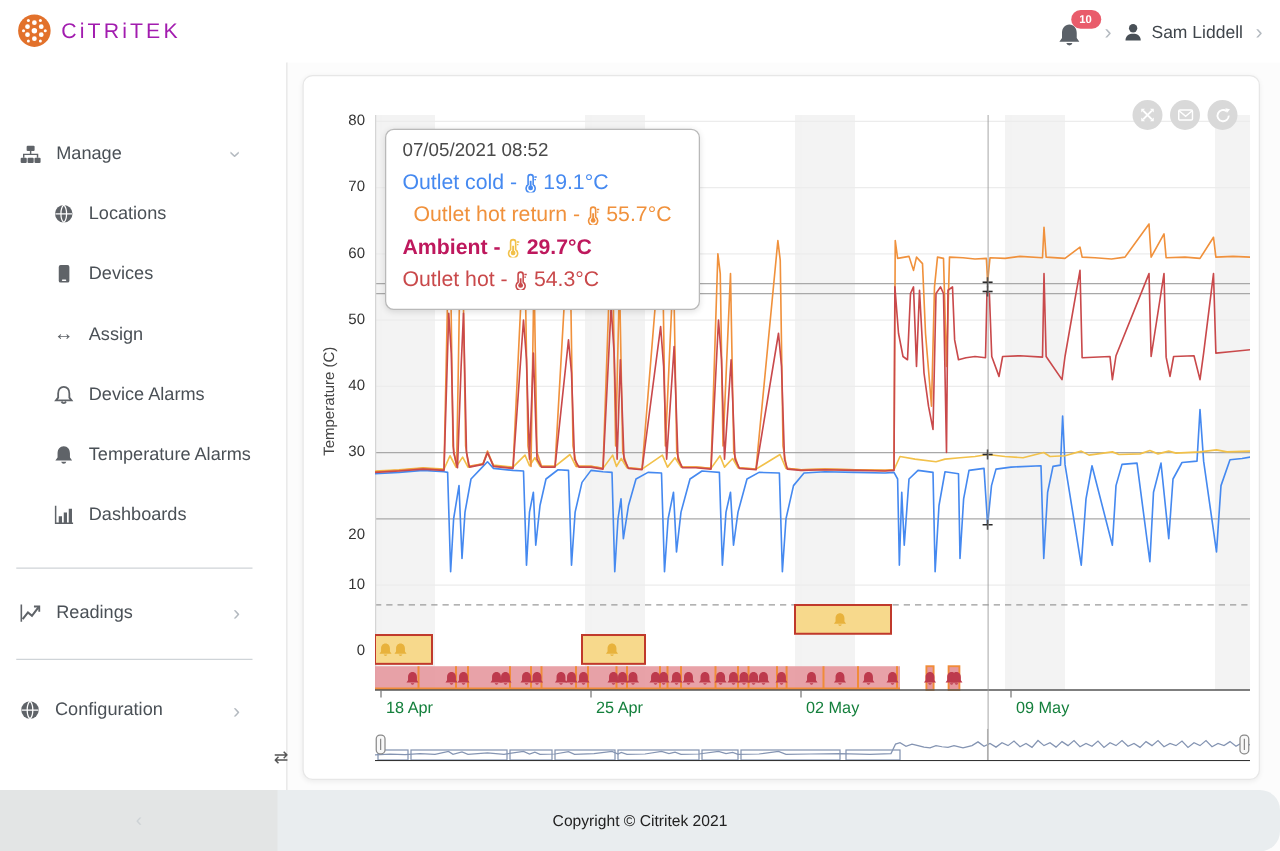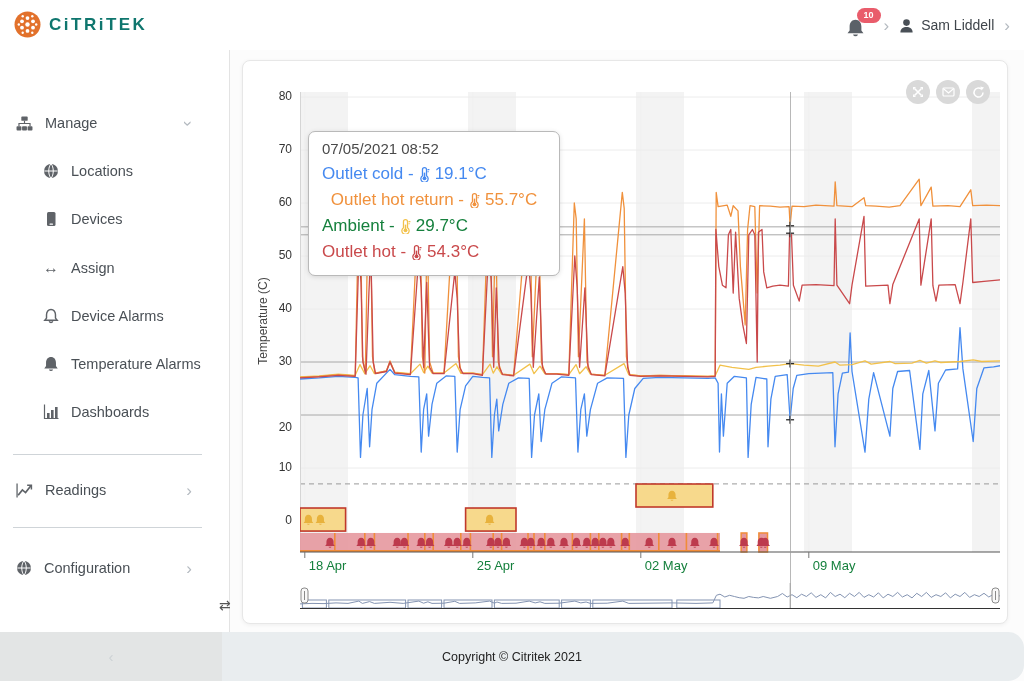--- a/index.html
+++ b/index.html
@@ -2,21 +2,21 @@
 <html><head>
 <meta charset="utf-8">
 <style>
   html,body{margin:0;padding:0;}
   body{font-family:"Liberation Sans","DejaVu Sans",sans-serif;background:#fcfcfc;}
   .page{position:relative;width:1024px;height:681px;background:#fcfcfc;overflow:hidden;}
 
   
   .header{position:absolute;left:0;top:0;width:1024px;height:50px;background:#fff;}
   .logo{position:absolute;left:14px;top:11px;display:flex;align-items:center;gap:8px;}
-  .logo-text{font-size:17px;font-weight:bold;letter-spacing:2.5px;color:#0f766e;}
+  .logo-text{font-size:17px;font-weight:normal;letter-spacing:2.5px;color:#a21caf;}
   .hdr-right{position:absolute;right:14px;top:0;height:50px;display:flex;align-items:center;gap:10px;}
   .bell-wrap{position:relative;width:30px;height:30px;}
   .badge{position:absolute;left:13px;top:-2px;min-width:14px;padding:1px 5px;height:13px;border-radius:8px;
          background:#e95c6b;color:#fff;font-size:9px;font-weight:bold;line-height:13px;text-align:center;}
   .chev{color:#b4bac0;font-size:17px;line-height:1;}
   .user{display:flex;align-items:center;gap:7px;font-size:14px;color:#3f454b;}
 
   
   .sidebar{position:absolute;left:0;top:50px;width:230px;height:582px;background:#fff;border-right:1px solid #e3e3e3;box-sizing:border-box;}
   .srow{position:absolute;display:flex;align-items:center;gap:12px;height:40px;font-size:14.5px;color:#4a5056;cursor:pointer;}
@@ -29,21 +29,21 @@
   .ylabel{position:absolute;left:163px;top:314px;width:200px;text-align:center;transform:rotate(-90deg);
           font-size:12px;color:#454545;}
   .ytick{position:absolute;width:34px;text-align:right;font-size:12px;color:#333;}
   .xtick{position:absolute;font-size:13px;color:#15803d;}
   .chart-svg{position:absolute;left:300px;top:92px;}
   .nav-svg{position:absolute;left:300px;top:583px;}
   .crosshair{position:absolute;left:790px;top:92px;width:1px;height:516px;background:#9a9a9a;opacity:.7;}
 
   
   .tooltip{position:absolute;left:308px;top:103px;width:224px;background:#fff;border:1px solid #b9b9b9;
-           border-radius:7px;box-shadow:0 1px 5px rgba(0,0,0,.12);padding:8px 13px 10px 13px;margin-top:28px;}
+           border-radius:7px;box-shadow:0 1px 5px rgba(0,0,0,.12);padding:8px 13px 10px 13px;}
   .tt-title{font-size:15px;color:#4a4a4a;margin-bottom:4px;}
   .tt-row{display:flex;align-items:center;gap:3px;font-size:17px;font-weight:500;line-height:26px;white-space:nowrap;}
 
   
   .chart-btns{position:absolute;left:906px;top:80px;display:flex;gap:6px;}
   .cbtn{width:24px;height:24px;border-radius:50%;background:#d9d9d9;display:flex;align-items:center;justify-content:center;cursor:pointer;}
 
   .resize-handle{position:absolute;left:219px;top:597px;font-size:14px;color:#555;cursor:ew-resize;}
 
   
@@ -357,21 +357,21 @@
         <div class="tt-row" style="color: rgb(240, 145, 60); justify-content: center;">
           <span>Outlet hot return - </span>
           <svg width="15" height="16" viewBox="0 0 14 15">
             <path d="M7 1.6 a1.9 1.9 0 0 1 1.9 1.9 v5.6 a3.4 3.4 0 1 1 -3.8 0 v-5.6 A1.9 1.9 0 0 1 7 1.6 Z" fill="none" stroke="#f0913c" stroke-width="1.2"></path>
             <circle cx="7" cy="11.6" r="1.8" fill="#f0913c"></circle>
             <rect x="6.3" y="6.2" width="1.4" height="5" fill="#f0913c"></rect>
             <path d="M9.8 3.4 h1.8 M9.8 5.4 h1.2" stroke="#f0913c" stroke-width="1"></path>
           </svg>
           <span>55.7°C</span>
         </div>
-        <div class="tt-row" style="color: #15803d;">
+        <div class="tt-row" style="color: #be185d; font-weight: bold;">
           <span>Ambient - </span>
           <svg width="15" height="16" viewBox="0 0 14 15">
             <path d="M7 1.6 a1.9 1.9 0 0 1 1.9 1.9 v5.6 a3.4 3.4 0 1 1 -3.8 0 v-5.6 A1.9 1.9 0 0 1 7 1.6 Z" fill="none" stroke="#f2c14a" stroke-width="1.2"></path>
             <circle cx="7" cy="11.6" r="1.8" fill="#f2c14a"></circle>
             <rect x="6.3" y="6.2" width="1.4" height="5" fill="#f2c14a"></rect>
             <path d="M9.8 3.4 h1.8 M9.8 5.4 h1.2" stroke="#f2c14a" stroke-width="1"></path>
           </svg>
           <span>29.7°C</span>
         </div>
         <div class="tt-row" style="color: rgb(201, 73, 75);">

